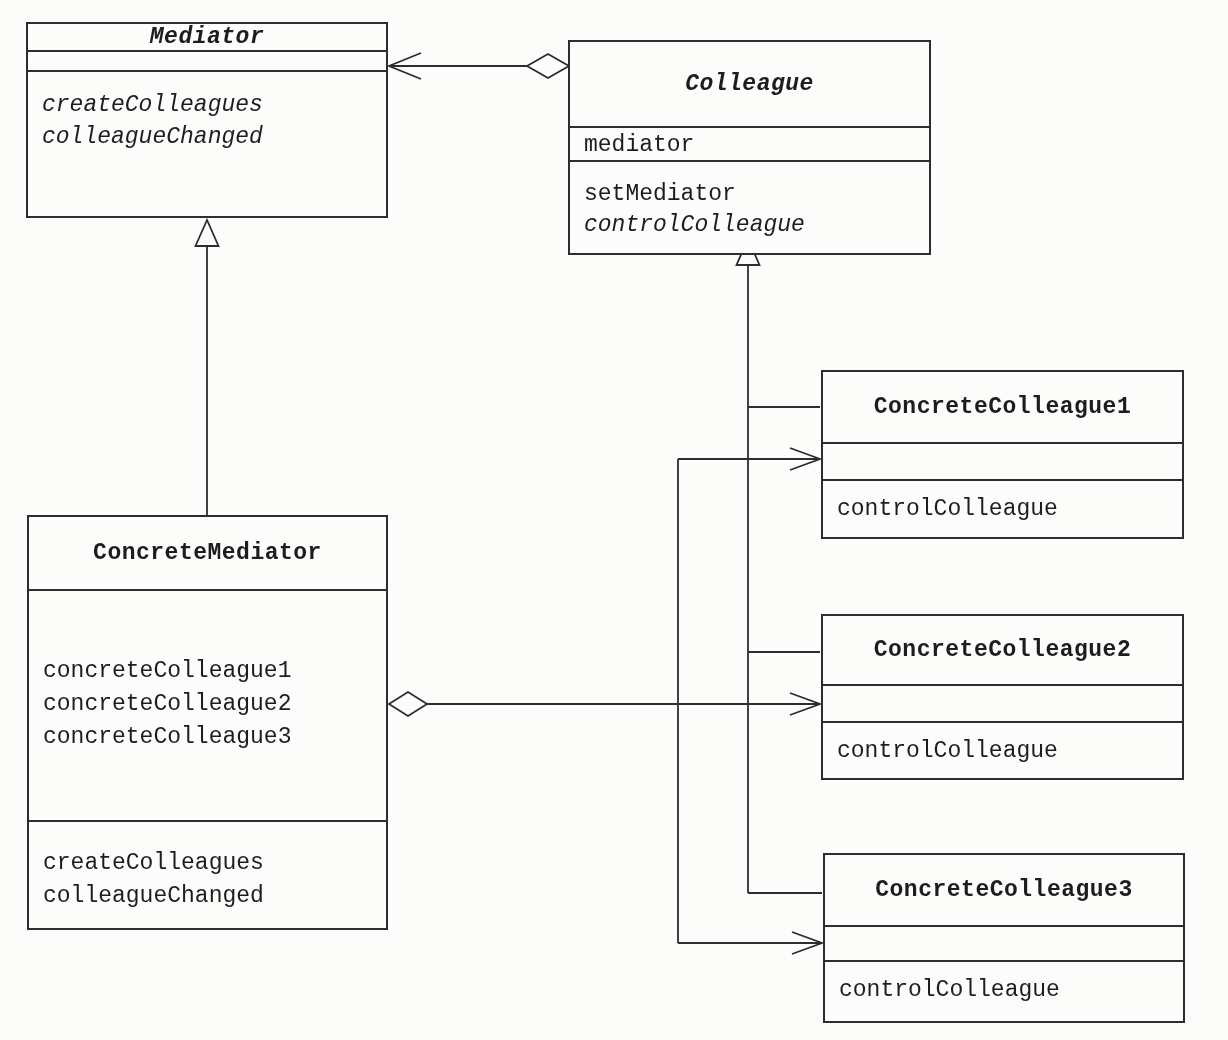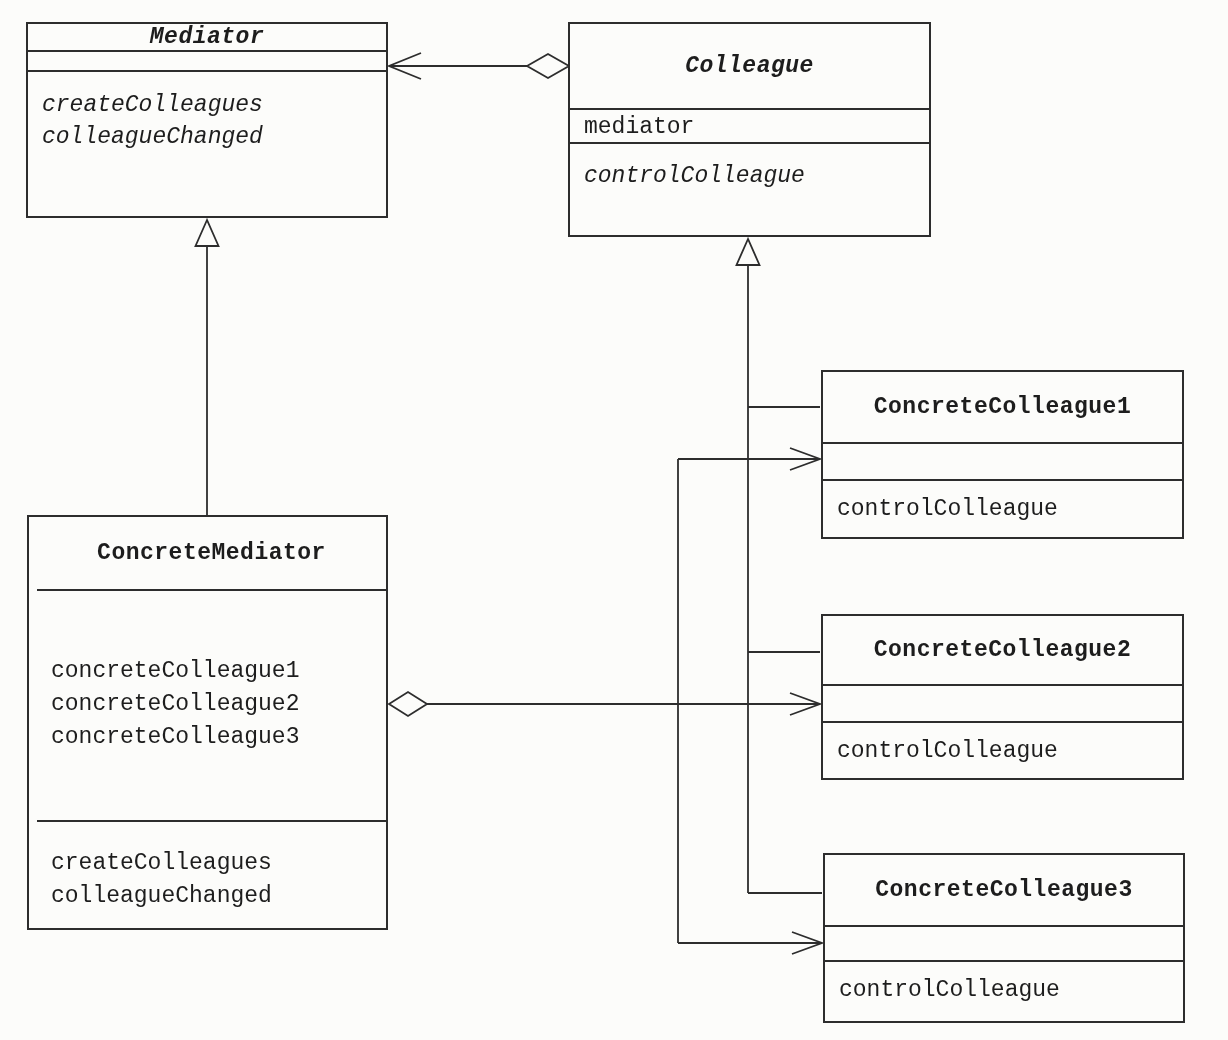--- a/index.html
+++ b/index.html
@@ -87,31 +87,32 @@
 
   <div class="uml-class" style="left:26px; top:22px; width:362px; height:196px;">
     <div class="sec uml-title it">Mediator</div>
     <div class="sec attrs-mediator"></div>
     <div class="sec methods-mediator">
       <div class="member it">createColleagues</div>
       <div class="member it">colleagueChanged</div>
     </div>
   </div>
 
-  <div class="uml-class" style="left:568px; top:22px; width:363px; height:215px;">
+  <div class="uml-class" style="left:568px; top:40px; width:363px; height:215px;">
     <div class="sec uml-title it" style="height:84px;">Colleague</div>
     <div class="sec attrs-colleague">
       <div class="member">mediator</div>
     </div>
     <div class="sec methods-colleague">
+      <div class="member">setMediator</div>
       <div class="member it">controlColleague</div>
     </div>
   </div>
 
-  <div class="uml-class" style="left:27px; top:515px; width:361px; height:415px;padding-left:8px;">
+  <div class="uml-class" style="left:27px; top:515px; width:361px; height:415px;">
     <div class="sec uml-title" style="height:72px;">ConcreteMediator</div>
     <div class="sec attrs-cm">
       <div class="member">concreteColleague1</div>
       <div class="member">concreteColleague2</div>
       <div class="member">concreteColleague3</div>
     </div>
     <div class="sec methods-cm">
       <div class="member">createColleagues</div>
       <div class="member">colleagueChanged</div>
     </div>

